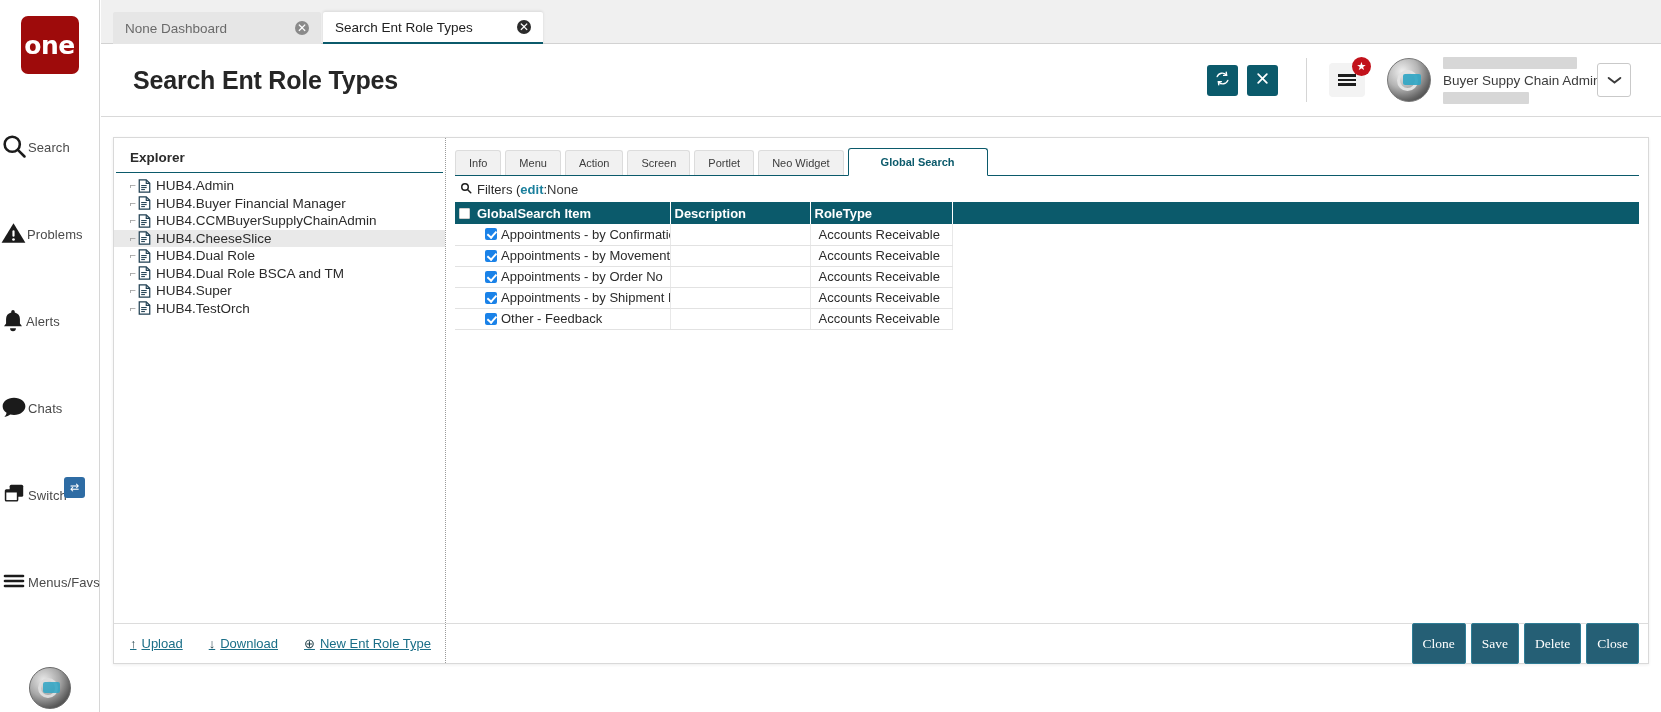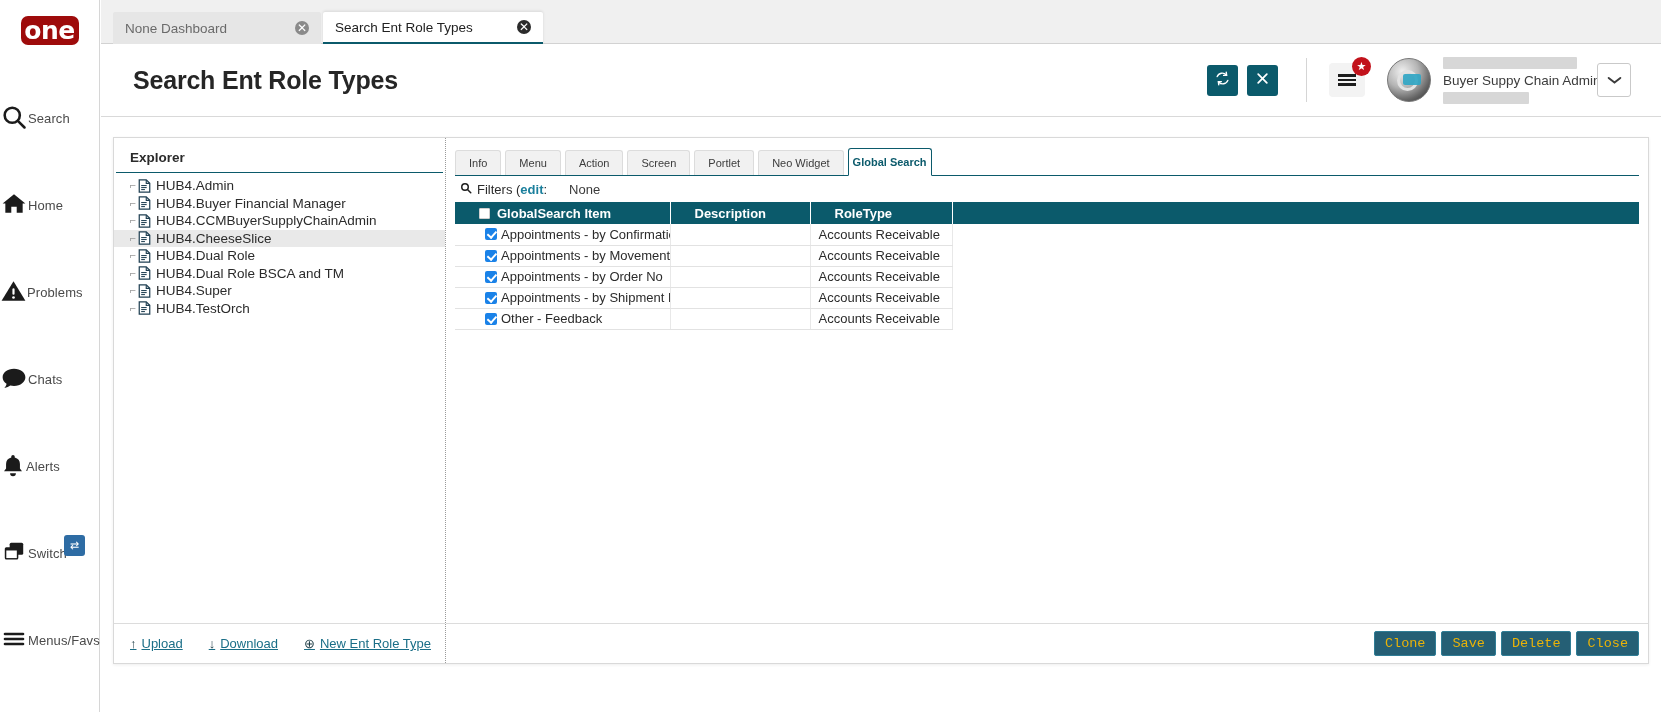--- a/index.html
+++ b/index.html
@@ -322,46 +322,46 @@
     white-space: nowrap;
   }
   .ctab.active {
     height: 28px;
     background: #ffffff;
     border: 1px solid #0b5a6b;
     border-bottom: 1px solid #ffffff;
     color: #0b5a6b;
     font-weight: 700;
     margin-bottom: -1px;
-    padding: 0 4px;
+    padding: 0 32px;
     justify-content: center;
   }
   #filters-row {
     display: flex; align-items: center;
     height: 26px;
     font-size: 13px;
     color: #2b2b2b;
     padding-left: 5px;
   }
   #filters-row .fq { margin-right: 5px; color: #1d1d1d; font-weight: 700; }
   #filters-label { font-weight: 400; }
   #filters-edit { color: #1a7f9c; cursor: pointer; font-weight: 700; }
-  #filters-value { margin-left: 22px; color: #3a3a3a; }
+  #filters-value { margin-left: 0; color: #3a3a3a; }
 
   
   #grid { width: 100%; }
   #grid table { border-collapse: collapse; width: 100%; table-layout: fixed; }
   #grid thead th {
     background: #0b5a6b;
     color: #ffffff;
     font-size: 13px;
     font-weight: 700;
     text-align: left;
     height: 22px;
-    padding: 0 24px;
+    padding: 0 4px;
     border-right: 1px solid #ffffff;
     white-space: nowrap;
   }
   #grid thead th.spacer { border-right: none; }
   th.c-check { width: 215px; }
   th.c-desc  { width: 140px; }
   th.c-role  { width: 142px; }
   #grid tbody td {
     font-size: 13px;
     color: #2b2b2b;
@@ -403,32 +403,32 @@
   
   #action-bar {
     position: absolute;
     left: 0; right: 0; bottom: 0;
     height: 40px;
     border-top: 1px solid #dcdcdc;
     display: flex; align-items: center; justify-content: flex-end;
     padding-right: 9px;
   }
   .act-btn {
-    height: 25px;
+    height: 41px;
     min-width: 40px;
     padding: 0 10px;
     margin-left: 5px;
     background: #255f75;
     border: 1px solid #2f7d96;
     border-radius: 2px;
-    color: #eab308;
+    color: #ffffff;
     font-size: 13.5px;
     display: flex; align-items: center; justify-content: center;
     cursor: pointer;
-    font-family: Liberation Mono, monospace;
+    font-family: Liberation Serif, serif;
   }
 </style>
 </head>
 <body>
 
 <div id="app">
 
   <div id="rail">
     <div id="logo">
       <span>one</span>
@@ -437,57 +437,49 @@
     <div class="rail-item">
       <div class="rail-icon">
         <svg width="28" height="28" viewBox="0 0 24 24" fill="none" stroke="#1b1b1b" stroke-width="2.2">
           <circle cx="10.5" cy="10.5" r="6.5"></circle>
             <line x1="15.5" y1="15.5" x2="21" y2="21" stroke-linecap="round"></line>
         </svg>
       </div>
       <div class="rail-label">Search</div>
     </div>
 
-    <div class="rail-item">
-      <div class="rail-icon">
-        <svg width="28" height="26" viewBox="0 0 24 24" fill="#1b1b1b">
-          <path d="M12 3 L1.5 11.5 L4 11.5 L4 20 L9.5 20 L9.5 14.5 L14.5 14.5 L14.5 20 L20 20 L20 11.5 L22.5 11.5 Z"></path>
-        </svg>
-      </div>
-      <div class="rail-label">Home</div>
-    </div>
 
     <div class="rail-item">
       <div class="rail-icon">
         <svg width="27" height="26" viewBox="0 0 24 24" fill="#1b1b1b">
           <path d="M12 3 L23 21 L1 21 Z"></path>
           <rect x="11" y="9.5" width="2" height="6" fill="#ffffff" rx="1"></rect>
           <circle cx="12" cy="18" r="1.25" fill="#ffffff"></circle>
         </svg>
       </div>
       <div class="rail-label">Problems</div>
     </div>
 
     <div class="rail-item">
       <div class="rail-icon">
-        <svg width="28" height="26" viewBox="0 0 24 24" fill="#1b1b1b">
-          <path d="M12 3.5 C5.9 3.5 1.5 7.1 1.5 11.4 c0 2.4 1.4 4.6 3.6 6 c-.2 1.4-.9 2.8-2 3.9 c2.3-.3 4.2-1.3 5.4-2.3 c1.1.3 2.3.4 3.5.4 c6.1 0 10.5-3.6 10.5-8 S18.1 3.5 12 3.5z"></path>
-        </svg>
-      </div>
-      <div class="rail-label">Chats</div>
-    </div>
-
-    <div class="rail-item">
-      <div class="rail-icon">
         <svg width="26" height="27" viewBox="0 0 24 24" fill="#1b1b1b">
           <path d="M12 2.2 a1.6 1.6 0 0 1 1.6 1.6 v.7 a6.4 6.4 0 0 1 4.8 6.2 v4 l1.9 2.6 H3.7 L5.6 14.7 v-4 a6.4 6.4 0 0 1 4.8-6.2 v-.7 A1.6 1.6 0 0 1 12 2.2z"></path>
           <path d="M9.3 19.2 h5.4 a2.7 2.7 0 0 1-5.4 0z"></path>
         </svg>
       </div>
       <div class="rail-label">Alerts</div>
+    </div>
+
+    <div class="rail-item">
+      <div class="rail-icon">
+        <svg width="28" height="26" viewBox="0 0 24 24" fill="#1b1b1b">
+          <path d="M12 3.5 C5.9 3.5 1.5 7.1 1.5 11.4 c0 2.4 1.4 4.6 3.6 6 c-.2 1.4-.9 2.8-2 3.9 c2.3-.3 4.2-1.3 5.4-2.3 c1.1.3 2.3.4 3.5.4 c6.1 0 10.5-3.6 10.5-8 S18.1 3.5 12 3.5z"></path>
+        </svg>
+      </div>
+      <div class="rail-label">Chats</div>
     </div>
 
     <div class="rail-item">
       <div class="rail-icon">
         <svg width="28" height="26" viewBox="0 0 24 24" fill="#1b1b1b">
           <rect x="8" y="3.5" width="12.5" height="11" rx="1.4"></rect>
           <rect x="3.5" y="7.5" width="12.5" height="11.5" rx="1.4"></rect>
           <rect x="4.9" y="10.6" width="9.7" height="7" fill="#ffffff"></rect>
         </svg>
       </div>

